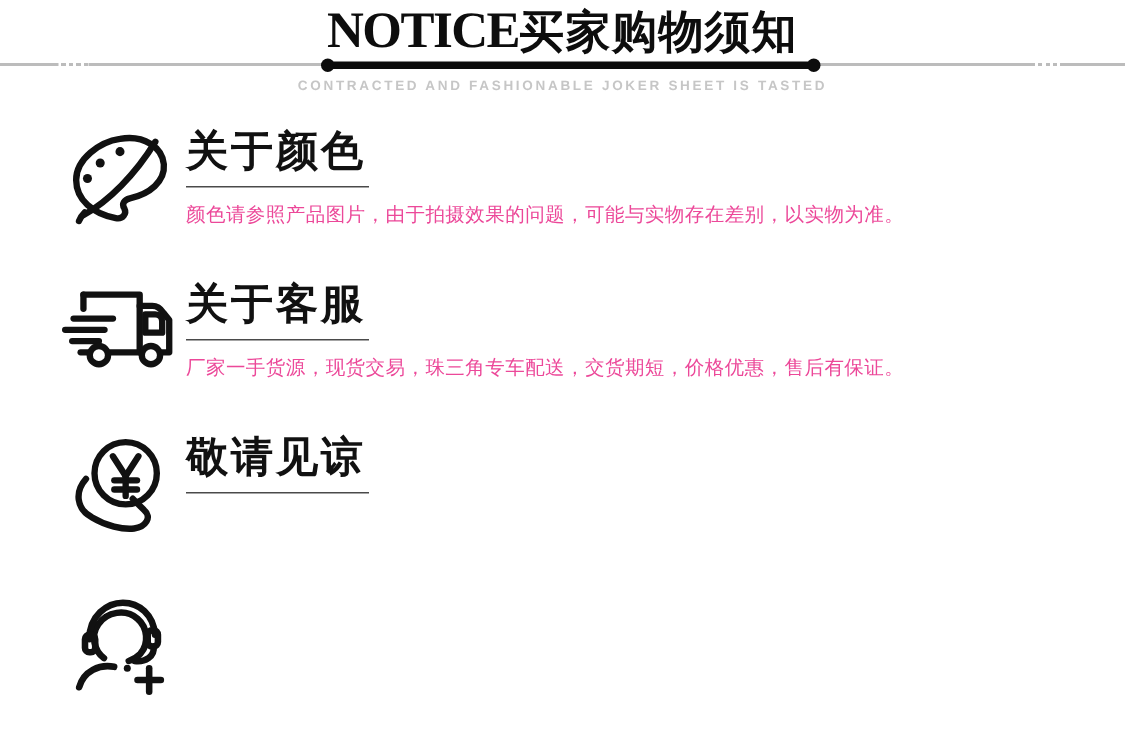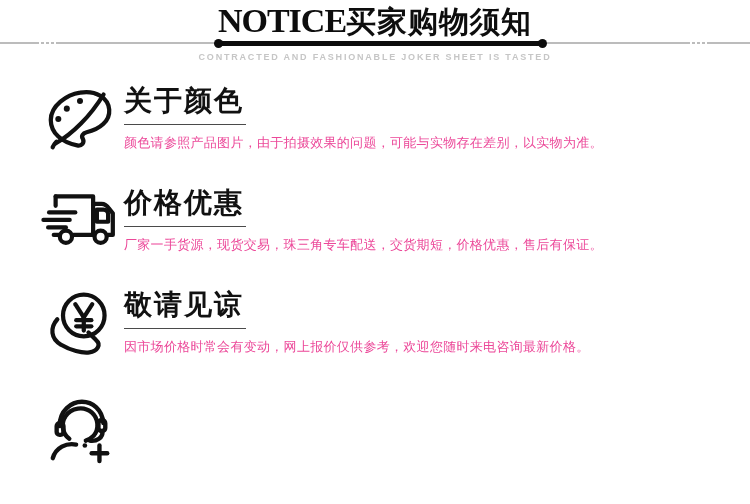--- a/index.html
+++ b/index.html
@@ -87,40 +87,39 @@
         <path d="M3 34 H31"></path>
         <path d="M8 42 H27"></path>
         <path d="M14 50 H20"></path>
         <path d="M56 17 H65 C69 17 71 19 73 22 L77 27 V50 H72"></path>
         <path d="M60 23 H67 C70 23 72 25 72 28 V36 H60 Z"></path>
         <circle cx="27" cy="52" r="6.5" fill="#fff"></circle>
         <circle cx="64" cy="52" r="6.5" fill="#fff"></circle>
       </svg>
     </div>
     <div class="sec-content">
-      <div class="sec-title">价格优惠</div>
+      <div class="sec-title">关于客服</div>
       <div class="sec-body">厂家一手货源，现货交易，珠三角专车配送，交货期短，价格优惠，售后有保证。</div>
     </div>
   </div>
 
   <div class="section">
     <div class="icon-box">
       <svg width="68" height="68" viewBox="0 0 72 72" fill="none" stroke="#111" stroke-width="4.5" stroke-linecap="round" stroke-linejoin="round">
         <circle cx="40" cy="27" r="22"></circle>
         <path d="M31 15 L40 29"></path>
         <path d="M49 15 L40 29"></path>
         <path d="M40 29 V43"></path>
         <path d="M32 32 H48"></path>
         <path d="M32 38.5 H48"></path>
         <path d="M12 31 C4 40 5 52 16 58 C26 64 38 67 46 66 C54 65 59 58 53 53 L45 45"></path>
       </svg>
     </div>
     <div class="sec-content">
       <div class="sec-title">敬请见谅</div>
-      <div class="sec-body">因市场价格时常会有变动，网上报价仅供参考，欢迎您随时来电咨询最新价格。</div>
     </div>
   </div>
 
   <div class="section">
     <div class="icon-box">
       <svg width="70" height="70" viewBox="0 0 72 72" fill="none" stroke="#111" stroke-width="4.5" stroke-linecap="round" stroke-linejoin="round">
         <path d="M25 46 C18 41 16 30 21 23 C27 14 40 12 48 19 C55 25 56 36 50 43 C48 45 45 47 42 48"></path>
         <path d="M15 33 C15 17 27 8 38 8 C49 8 59 16 60 30"></path>
         <rect x="12" y="30" width="7" height="12" rx="3"></rect>
         <rect x="55" y="27" width="7" height="11" rx="3"></rect>

